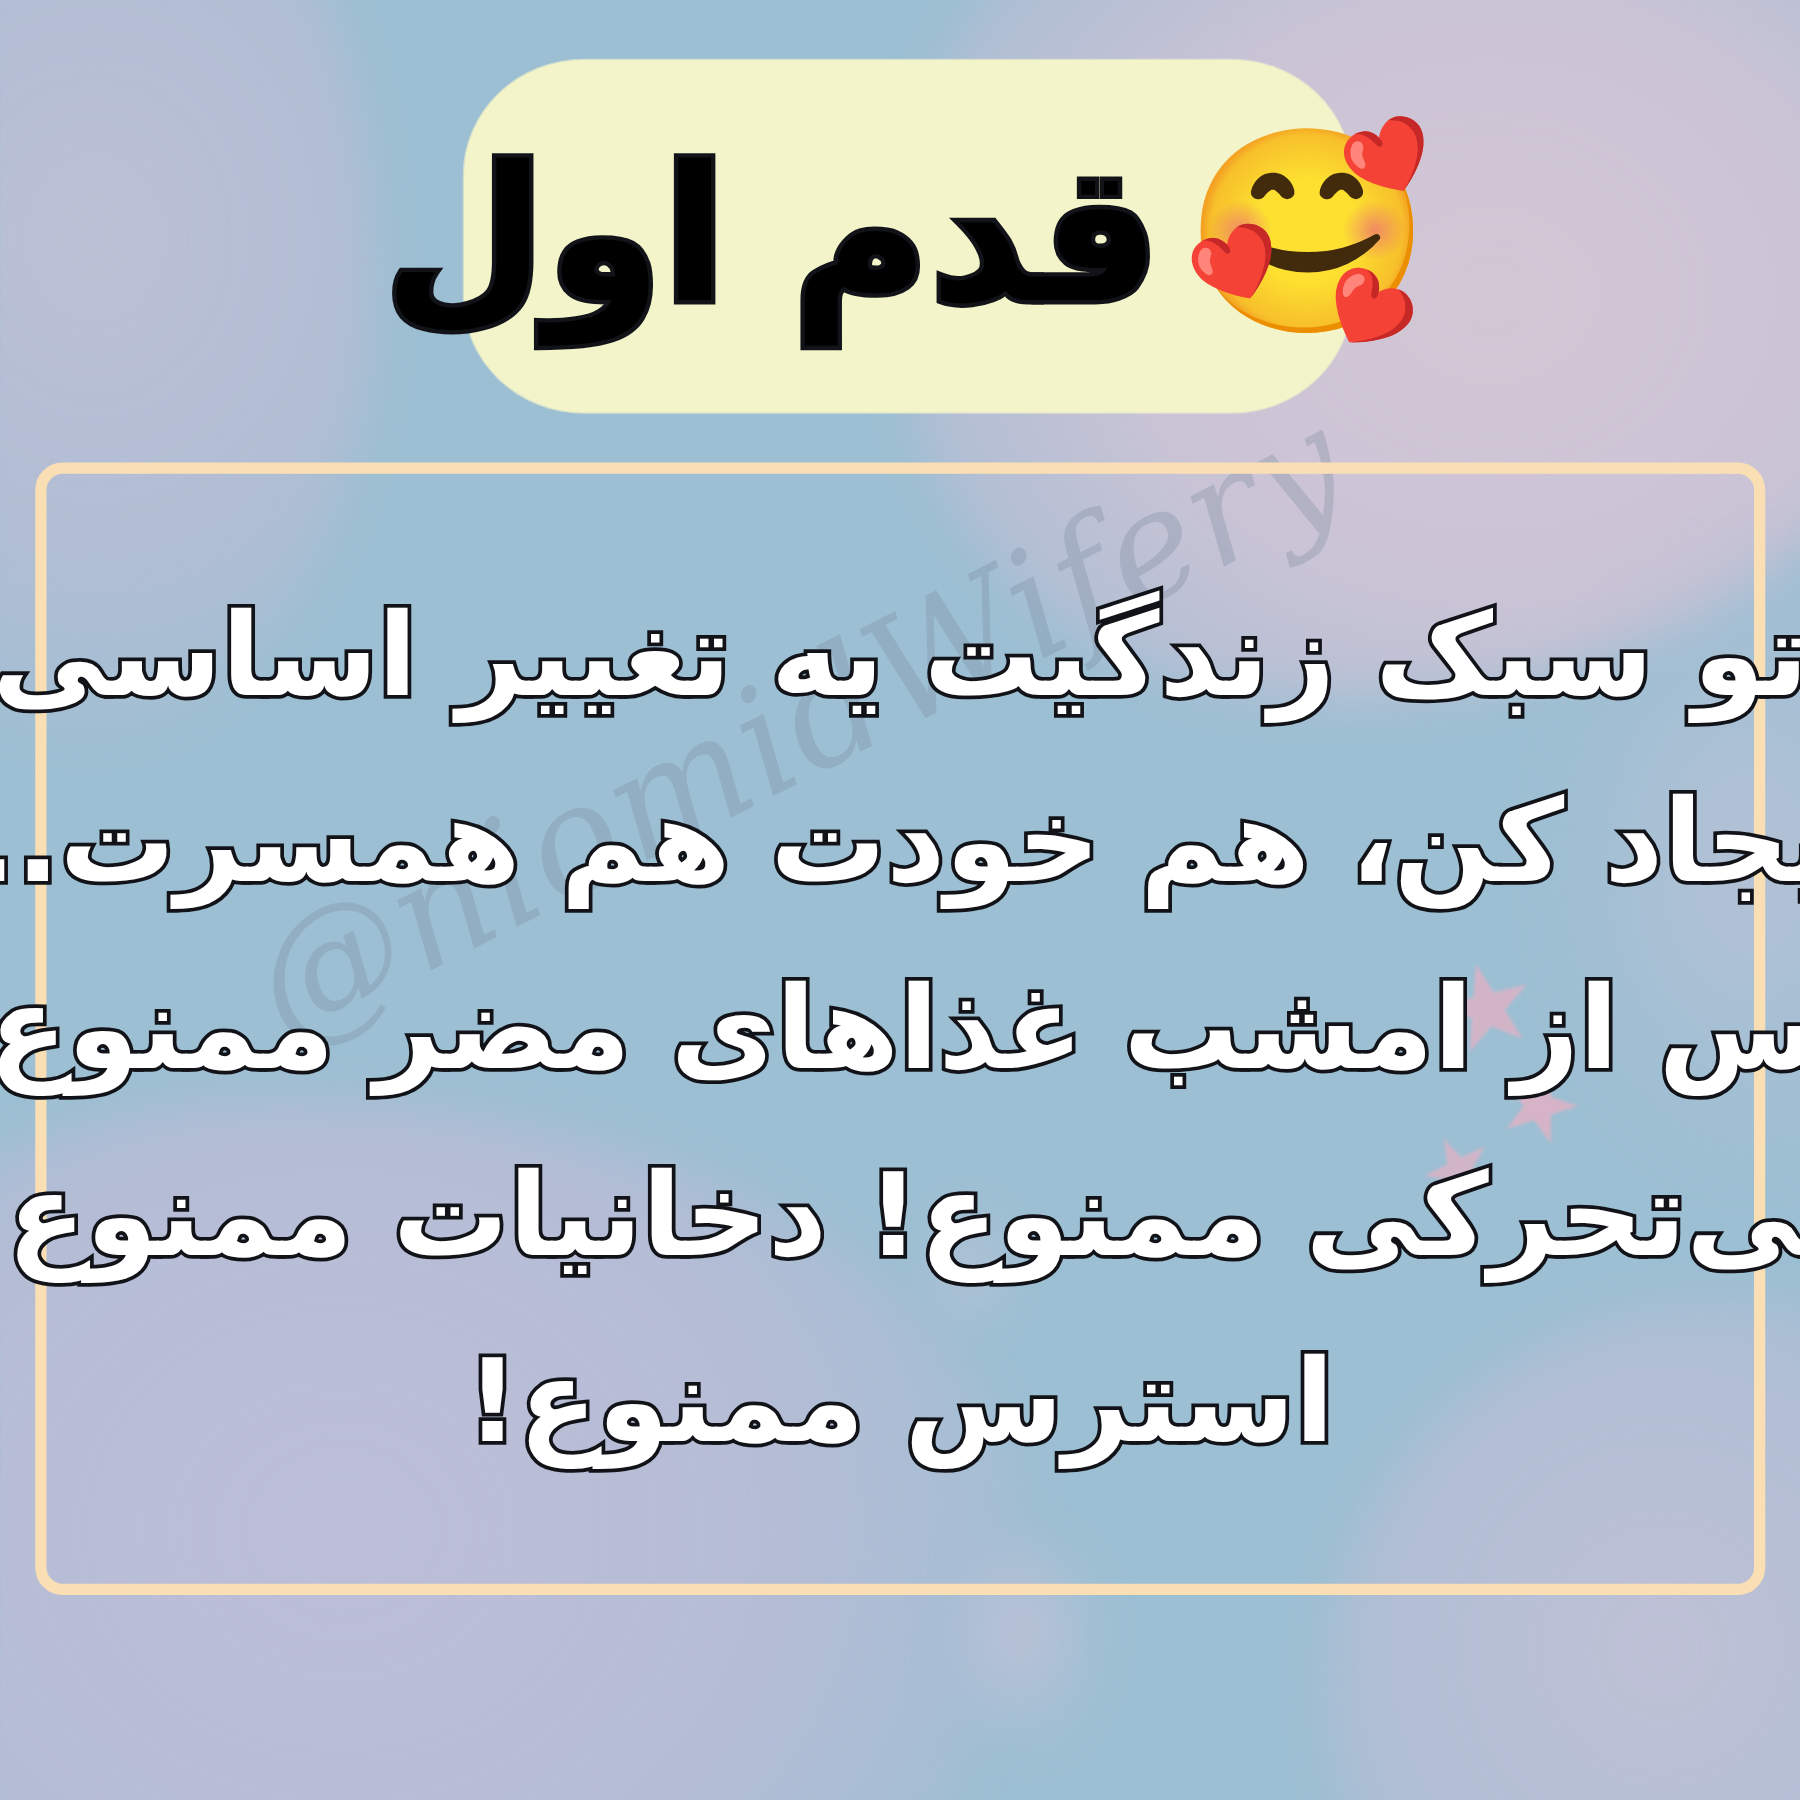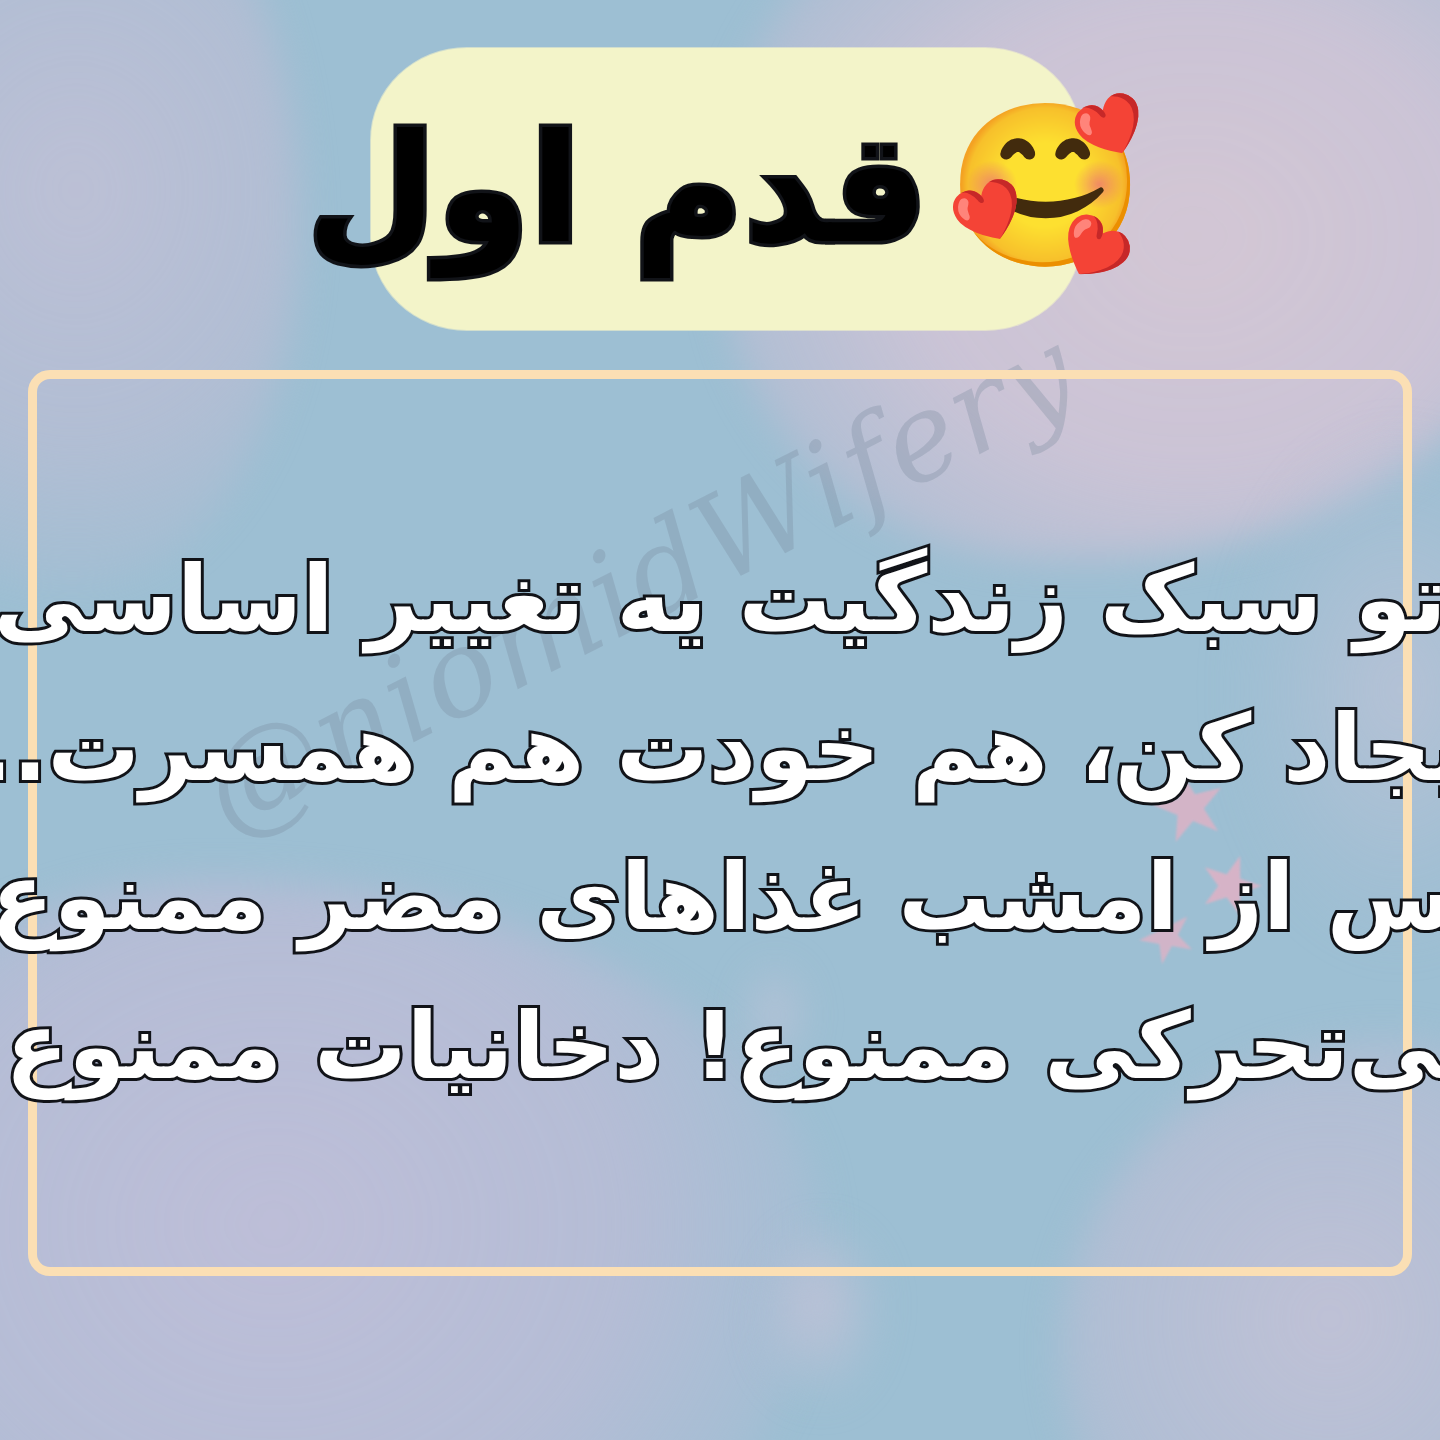--- a/index.html
+++ b/index.html
@@ -244,16 +244,17 @@
     <span class="badge-emoji">🥰</span>
     <span class="badge-title">قدم اول</span>
   </div>
 
   <div class="panel">
     <div class="panel-lines" id="panel-lines">
         <div class="body-line">تو سبک زندگیت یه تغییر اساسی</div>
         <div class="body-line">ایجاد کن، هم خودت هم همسرت...</div>
         <div class="body-line">پس از امشب غذاهای مضر ممنوع!</div>
         <div class="body-line">بی‌تحرکی ممنوع! دخانیات ممنوع!</div>
+        <div class="body-line">استرس ممنوع!</div>
       </div>
   </div>
 
 </div>
 
 </body></html>

